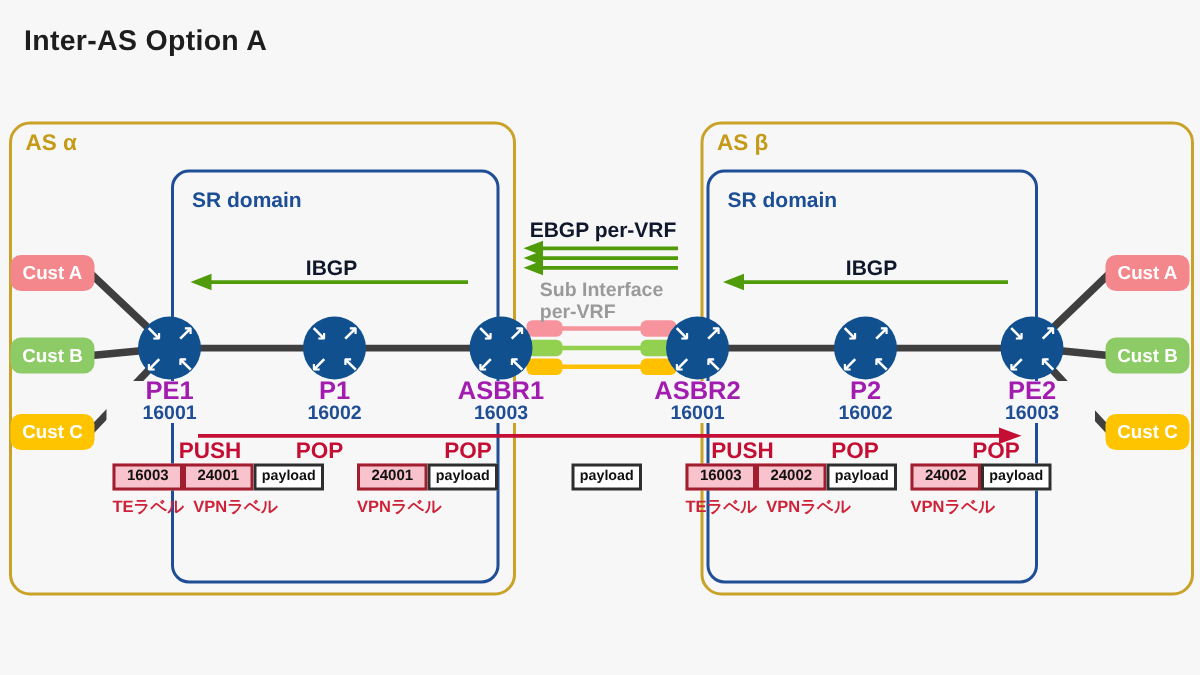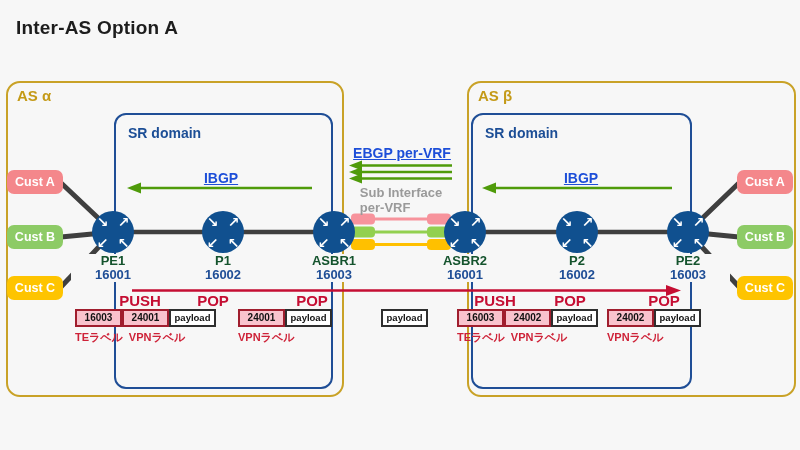--- a/index.html
+++ b/index.html
@@ -35,41 +35,41 @@
   .sr-label{
     position:absolute;left:12px;top:10px;
     font-size:14px;font-weight:600;color:#1c4e96;
   }
 
   svg.layer{position:absolute;left:0;top:0;}
 
   
   .bgp-label{
     position:absolute;transform:translateX(-50%);
-    color:#1d4ed8;font-weight:700;font-size:14px;white-space:nowrap;text-decoration:underline;
+    color:#0f172a;font-weight:700;font-size:14px;white-space:nowrap;
   }
   .subif-label{
     position:absolute;transform:translateX(-50%);
     color:#9a9a9a;font-weight:700;font-size:13px;line-height:15px;
     text-align:left;white-space:nowrap;
   }
 
   
   .router{position:absolute;top:211px;width:84px;text-align:center;}
   .router-circle{
     width:42px;height:42px;border-radius:50%;background:#10508f;
     margin:0 auto;display:grid;
     grid-template-columns:21px 21px;grid-template-rows:21px 21px;
   }
   .router-circle span{
     display:flex;align-items:center;justify-content:center;
     color:#ffffff;font-size:14px;font-weight:700;line-height:1;
   }
   .router-name{
-    margin-top:1px;font-size:13px;font-weight:700;color:#14532d;
+    margin-top:1px;font-size:17px;font-weight:700;color:#a21caf;
     background:#f7f7f7;line-height:14px;
   }
   .router-sid{
     font-size:13px;font-weight:700;color:#1f4e96;
     background:#f7f7f7;line-height:14px;
   }
 
   
   .cust{
     position:absolute;width:56px;height:24px;border-radius:7px;

